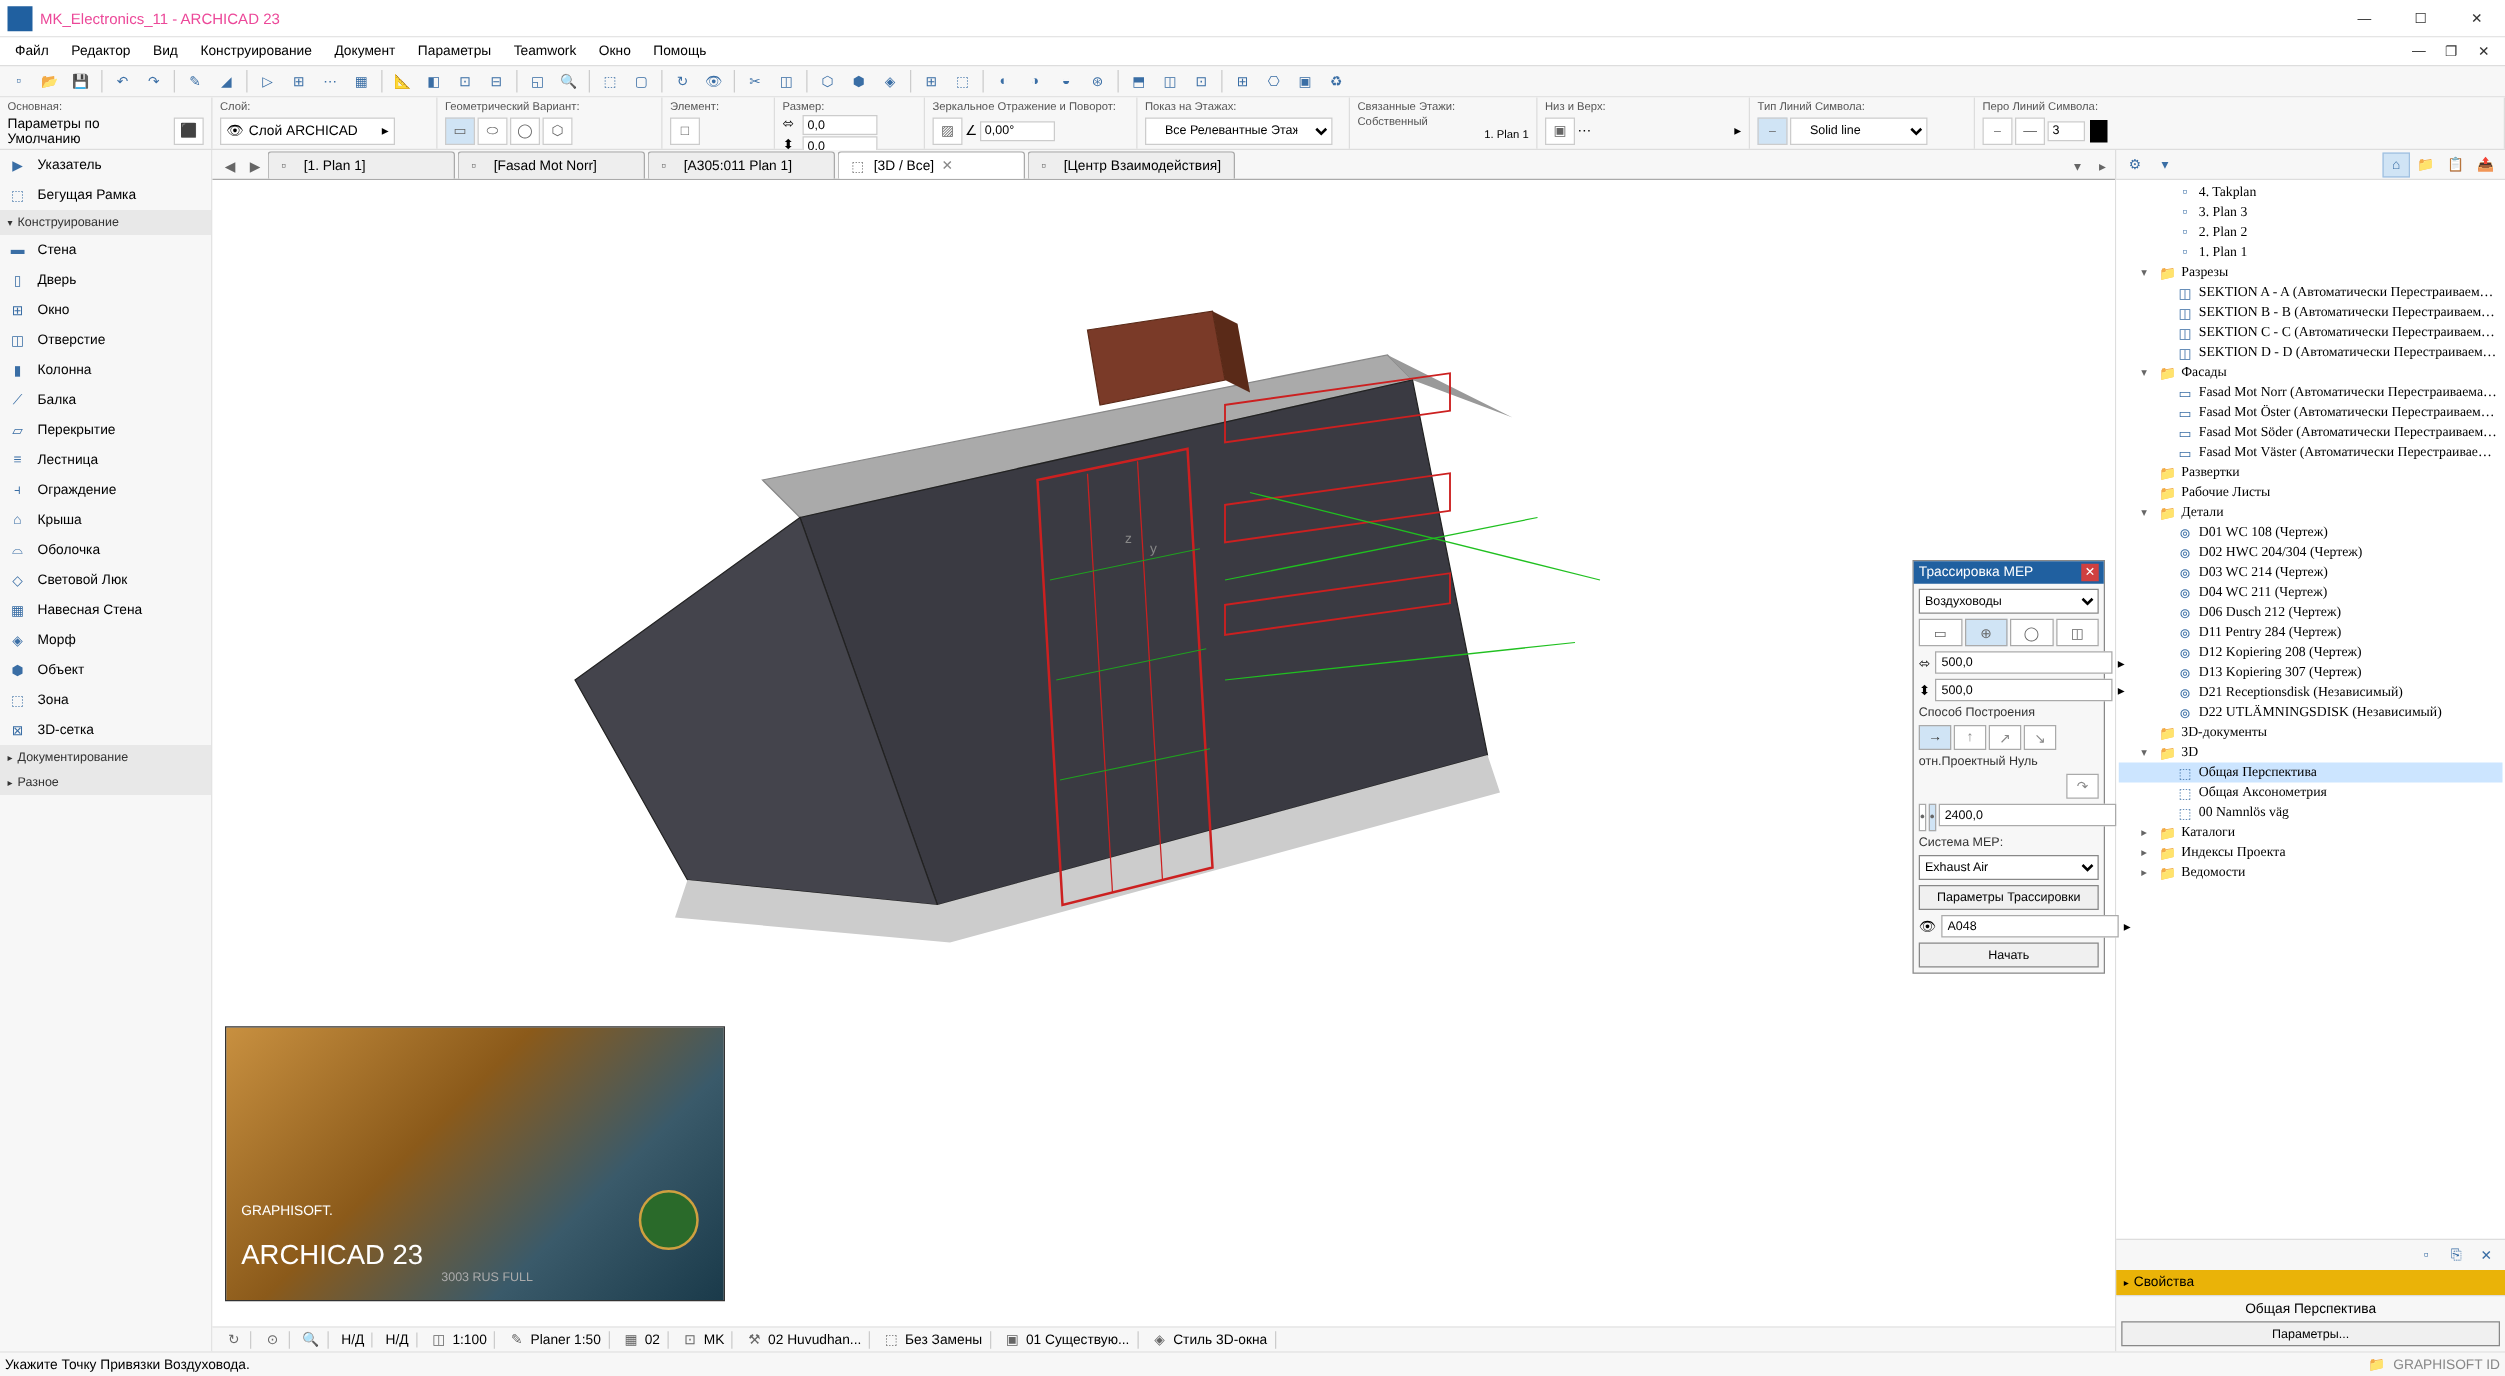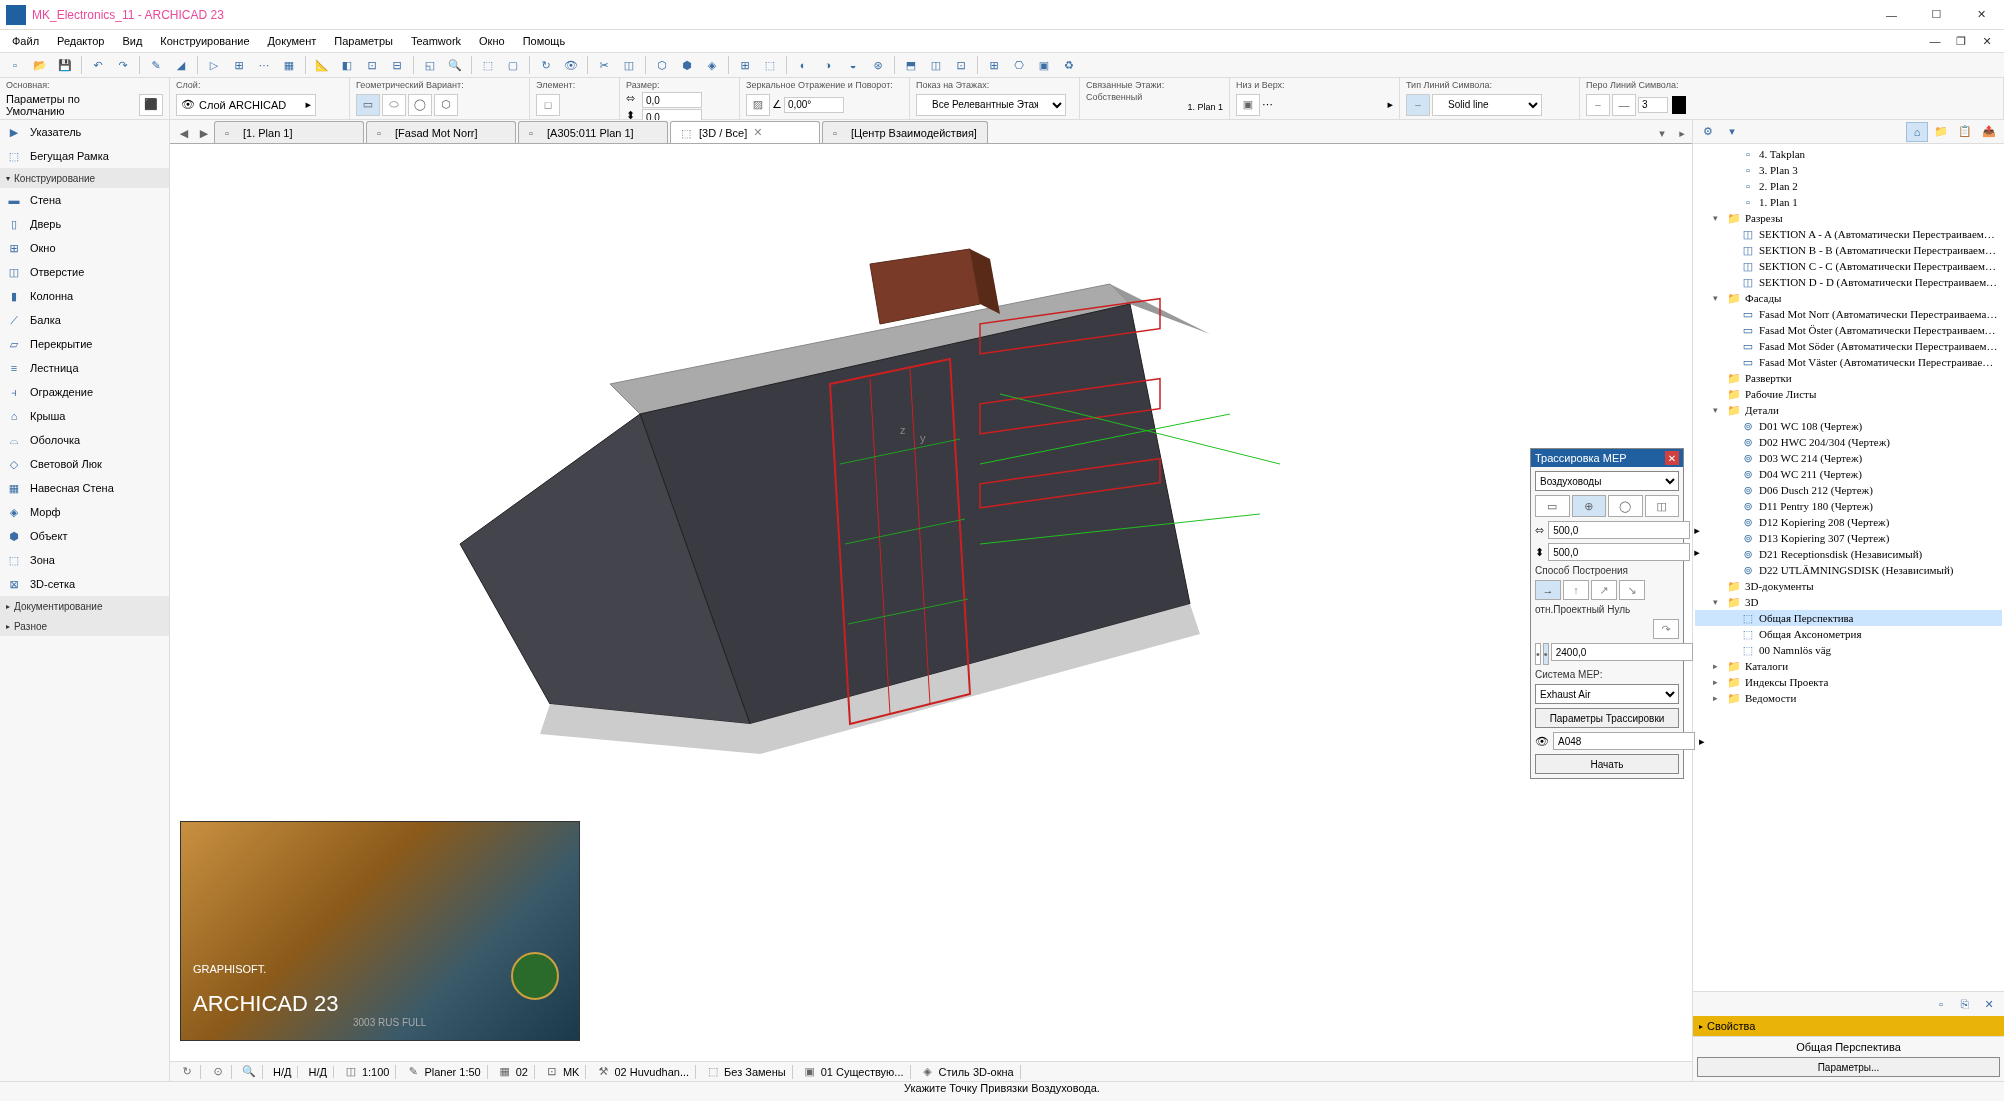--- a/index.html
+++ b/index.html
@@ -67,21 +67,21 @@
 .tree-item { display: flex; align-items: center; padding: 1px 4px; gap: 4px; cursor: pointer; white-space: nowrap; font-size: 11px; }
 .tree-item.selected { background: #cce5ff; }
 .tree-toggle { width: 10px; font-size: 9px; color: #666; }
 .tree-icon { width: 14px; height: 14px; color: #3a6ea5; display: flex; align-items: center; justify-content: center; }
 .tree-label { flex: 1; overflow: hidden; text-overflow: ellipsis; font-family: Liberation Serif, serif; }
 .nav-section { background: #eab308; height: 20px; display: flex; align-items: center; padding: 0 6px; cursor: pointer; }
 .nav-section::before { content: "▸"; margin-right: 4px; font-size: 8px; }
 .nav-footer { padding: 4px; border-top: 1px solid #ddd; }
 .nav-footer-label { text-align: center; font-size: 11px; margin-bottom: 4px; }
 .nav-footer-btn { width: 100%; height: 20px; border: 1px solid #888; background: #f0f0f0; font-size: 10px; cursor: pointer; }
-.statusbar { height: 20px; background: #f7f7f7; border-top: 1px solid #ddd; display: flex; align-items: center; padding: 0 4px; gap: 6px; font-size: 10px; flex-direction: column; }
+.statusbar { height: 20px; background: #f7f7f7; border-top: 1px solid #ddd; display: flex; align-items: center; padding: 0 4px; gap: 6px; font-size: 10px; }
 .status-text { flex: 1; }
 .status-brand { color: #888; font-size: 11px; }
 .bottombar { height: 20px; background: #f7f7f7; border-top: 1px solid #ddd; display: flex; align-items: center; padding: 0 4px; gap: 4px; font-size: 10px; }
 .bottom-item { display: flex; align-items: center; gap: 4px; padding: 0 6px; border-right: 1px solid #ccc; cursor: pointer; }
 .bottom-icon { width: 14px; height: 14px; color: #666; display: flex; align-items: center; justify-content: center; }
 .layer-combo { display: flex; align-items: center; border: 1px solid #ccc; height: 22px; background: #fff; padding: 0 4px; gap: 4px; width: 140px; }
 .eye { display: flex; }
 </style>
 </head>
 <body>
@@ -590,21 +590,21 @@
           <span class="tree-label">D04 WC 211 (Чертеж)</span>
         </div>
         <div class="tree-item" style="padding-left: 32px;">
           <span class="tree-toggle"></span>
           <span class="tree-icon">⊚</span>
           <span class="tree-label">D06 Dusch 212 (Чертеж)</span>
         </div>
         <div class="tree-item" style="padding-left: 32px;">
           <span class="tree-toggle"></span>
           <span class="tree-icon">⊚</span>
-          <span class="tree-label">D11 Pentry 180 (Чертеж)</span>
+          <span class="tree-label">D11 Pentry 284 (Чертеж)</span>
         </div>
         <div class="tree-item" style="padding-left: 32px;">
           <span class="tree-toggle"></span>
           <span class="tree-icon">⊚</span>
           <span class="tree-label">D12 Kopiering 208 (Чертеж)</span>
         </div>
         <div class="tree-item" style="padding-left: 32px;">
           <span class="tree-toggle"></span>
           <span class="tree-icon">⊚</span>
           <span class="tree-label">D13 Kopiering 307 (Чертеж)</span>

